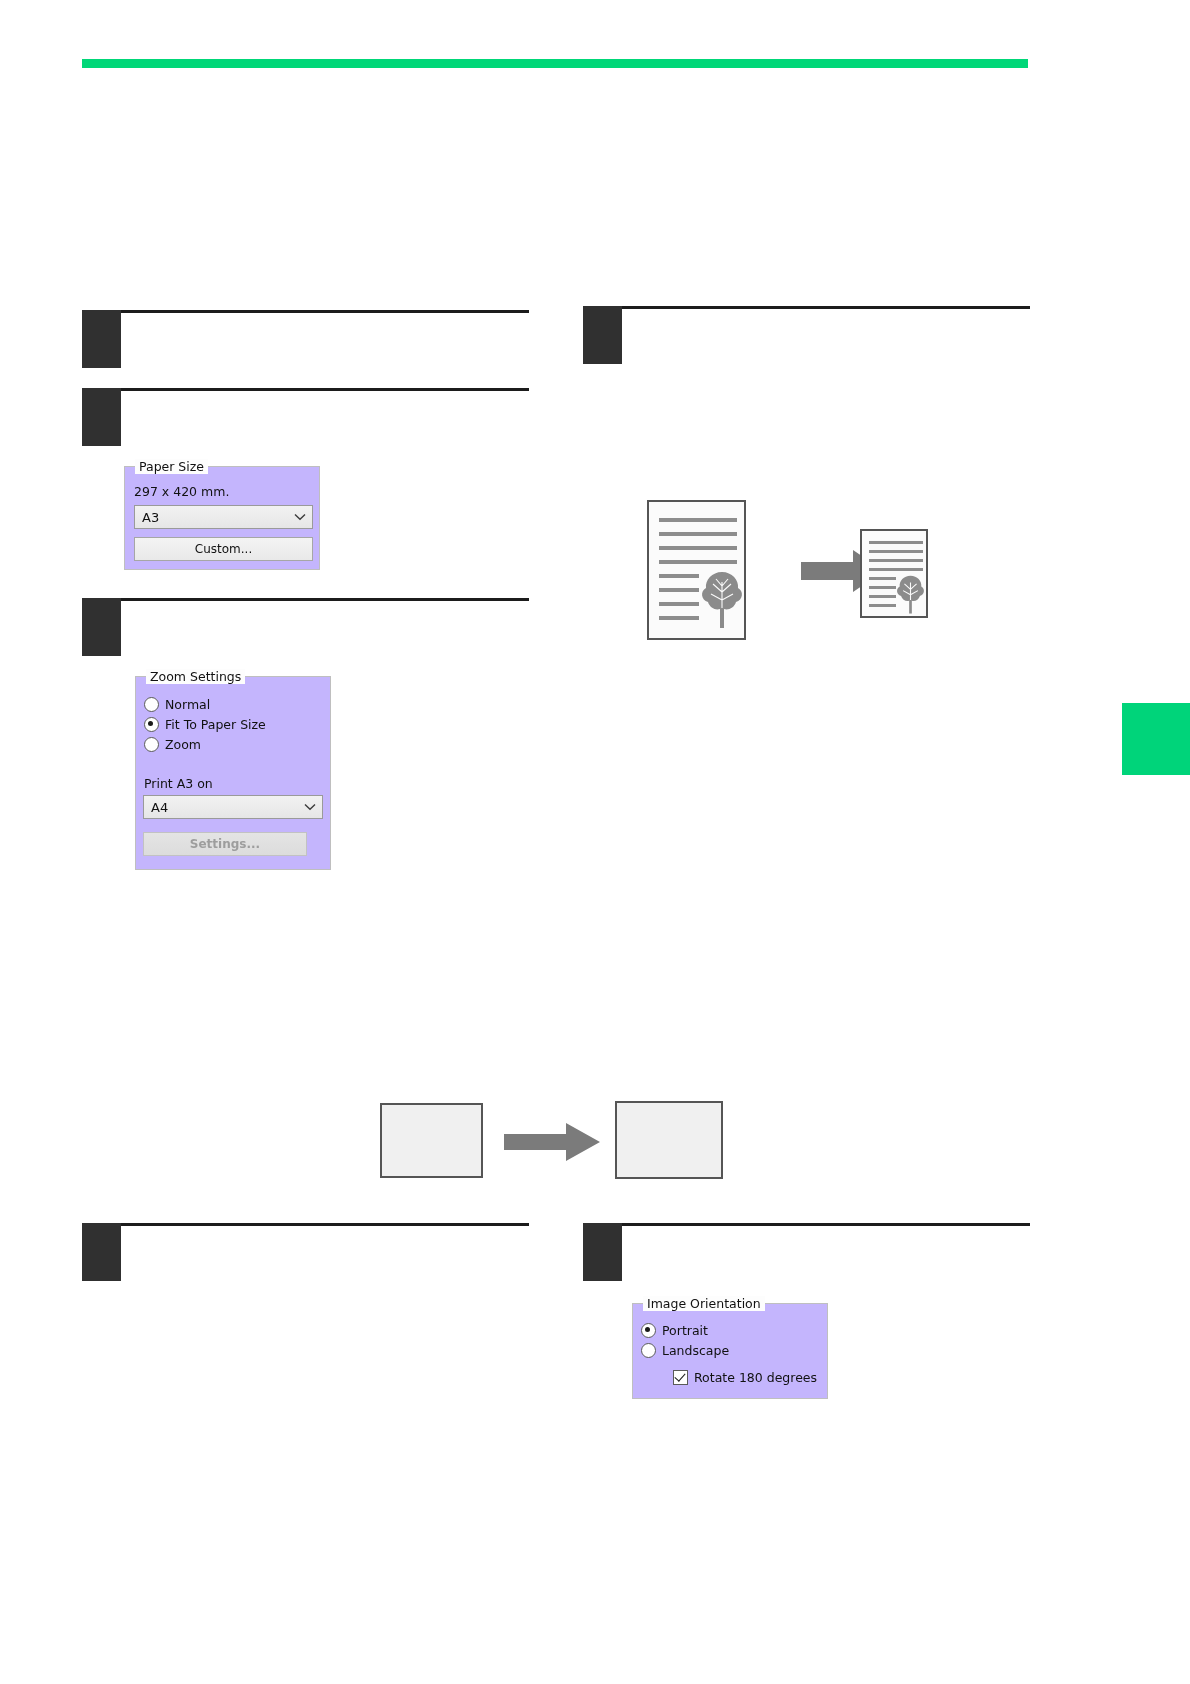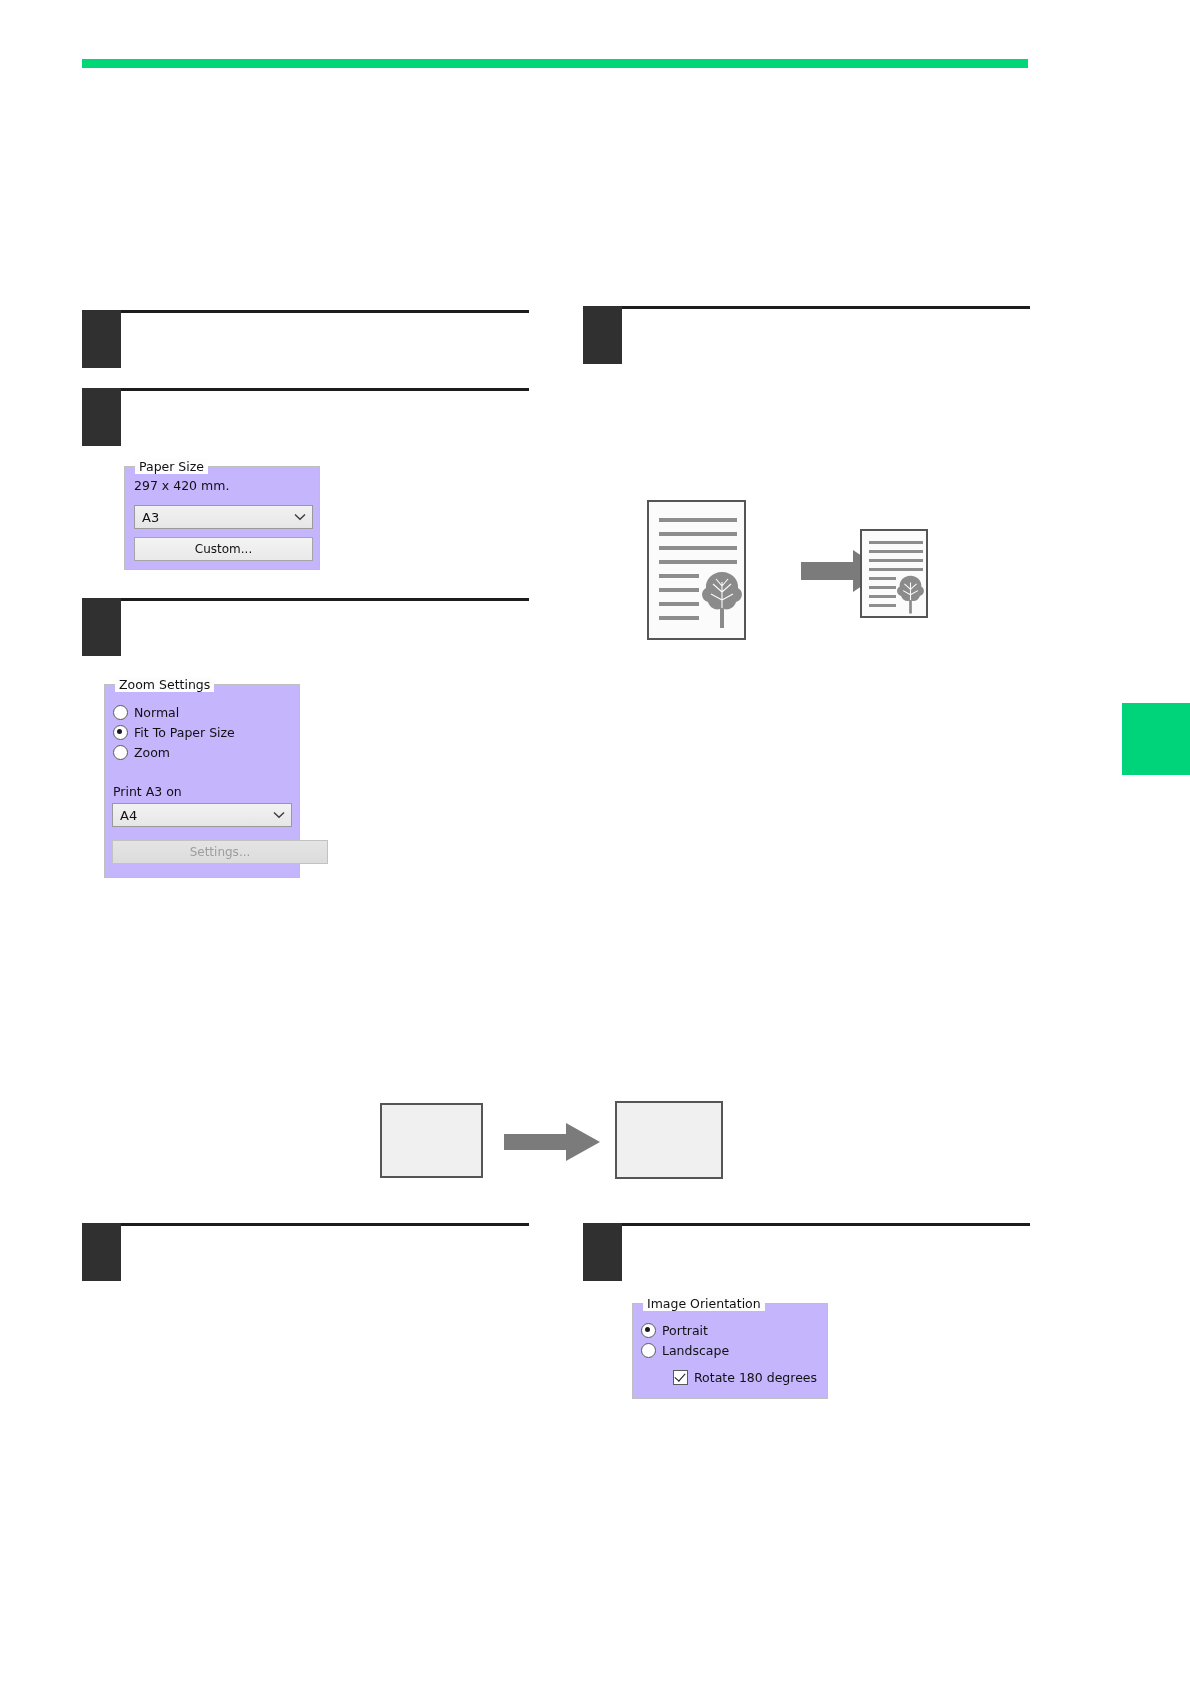--- a/index.html
+++ b/index.html
@@ -215,39 +215,39 @@
 </div>
 
 <div class="section-head" style="left:82px; top:388px; width:447px;">
   <div class="rule"></div>
   <div class="numbox"></div>
   <div class="headtext"></div>
 </div>
 
 <div class="groupbox" style="left:124px; top:466px; width:196px; height:104px;">
   <div class="gb-title">Paper Size</div>
-  <div class="gb-text" style="left:9px; top:11px;">297 x 420 mm.</div>
+  <div class="gb-text" style="left:9px; top:17px;">297 x 420 mm.</div>
   <div class="combo" style="left:9px; top:38px; width:179px;">
     <span class="combo-val">A3</span>
     <span class="chev">
       <svg width="12" height="8" viewBox="0 0 12 8">
           <path d="M1 1.5 L6 6.3 L11 1.5" fill="none" stroke="#3c3c3c" stroke-width="1.4"></path>
         </svg>
     </span>
   </div>
   <div class="btn" style="left:9px; top:70px; width:179px;">Custom...</div>
 </div>
 
 <div class="section-head" style="left:82px; top:598px; width:447px;">
   <div class="rule"></div>
   <div class="numbox"></div>
   <div class="headtext"></div>
 </div>
 
-<div class="groupbox" style="left:104px; top:676px; width:196px; height:194px;margin-top:8px;">
+<div class="groupbox" style="left:135px; top:676px; width:196px; height:194px;">
   <div class="gb-title">Zoom Settings</div>
 
   <div class="ctl-row" style="left:8px; top:20px;">
     <span class="radio"></span>
     <span>Normal</span>
   </div>
   <div class="ctl-row" style="left:8px; top:40px;">
     <span class="radio on"></span>
     <span>Fit To Paper Size</span>
   </div>
@@ -260,21 +260,21 @@
 
   <div class="combo" style="left:7px; top:118px; width:180px;">
     <span class="combo-val">A4</span>
     <span class="chev">
       <svg width="12" height="8" viewBox="0 0 12 8">
           <path d="M1 1.5 L6 6.3 L11 1.5" fill="none" stroke="#3c3c3c" stroke-width="1.4"></path>
         </svg>
     </span>
   </div>
 
-  <div class="btn disabled" style="left:7px; top:155px; width:216px;">Settings...</div>
+  <div class="btn disabled" style="left:7px; top:155px; width:164px;font-weight:bold;">Settings...</div>
 </div>
 
 <div class="section-head" style="left:82px; top:1223px; width:447px;">
   <div class="rule"></div>
   <div class="numbox"></div>
   <div class="headtext"></div>
 </div>
 
 <div class="section-head" style="left:583px; top:306px; width:447px;">
   <div class="rule"></div>

